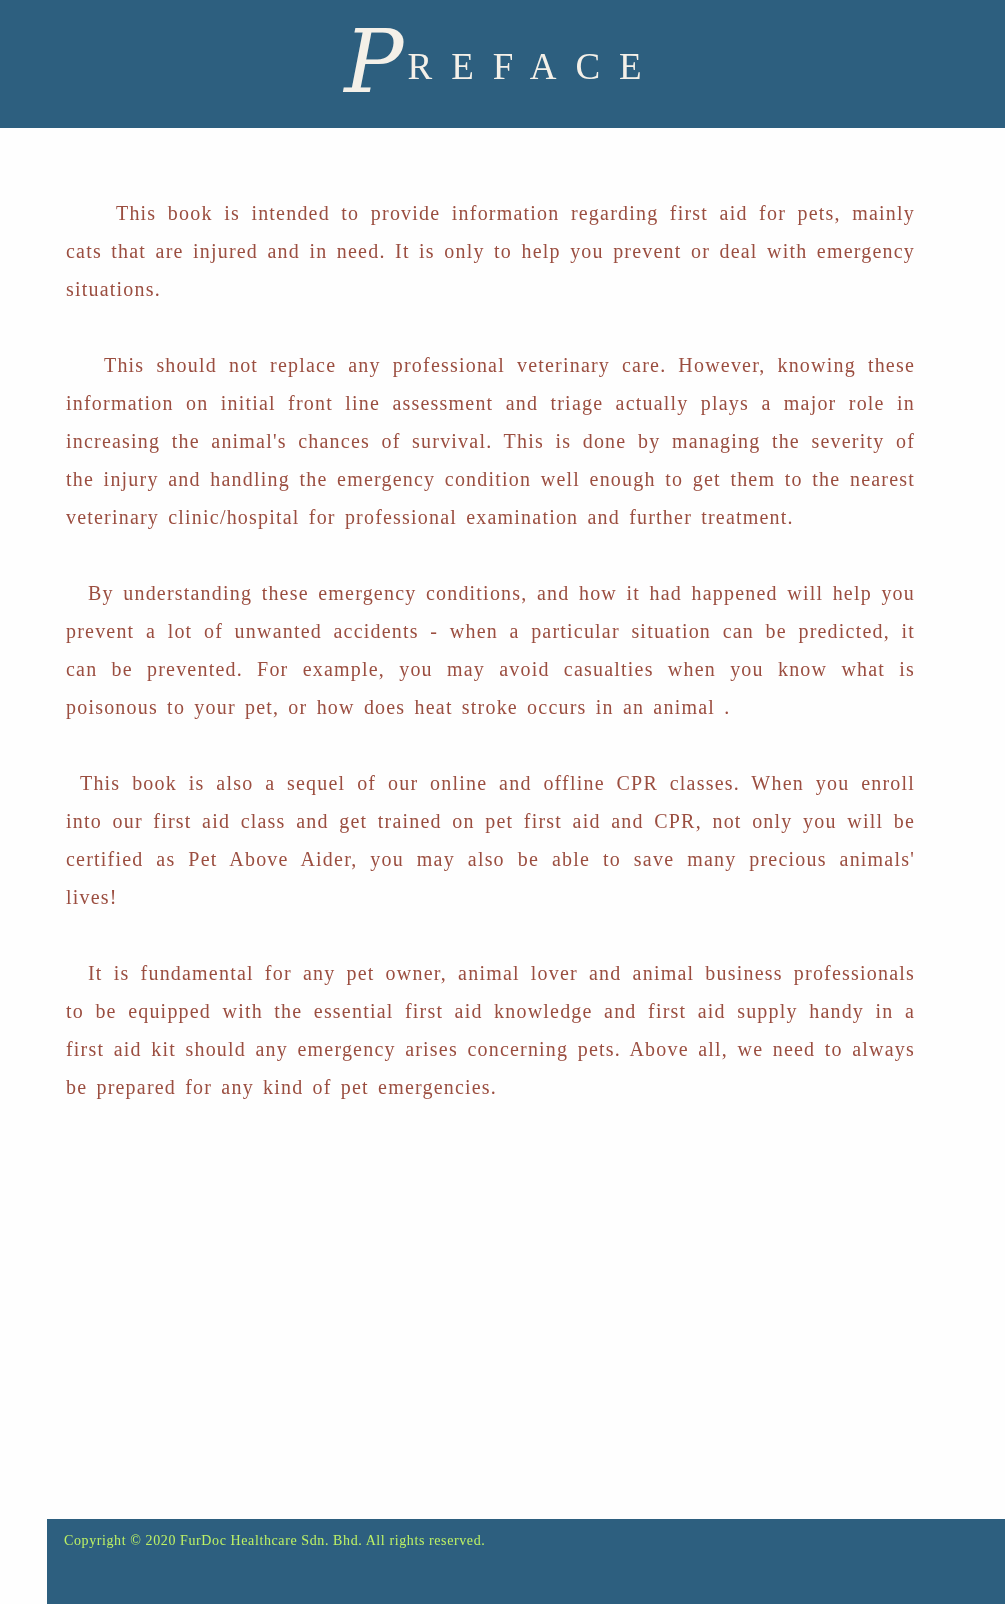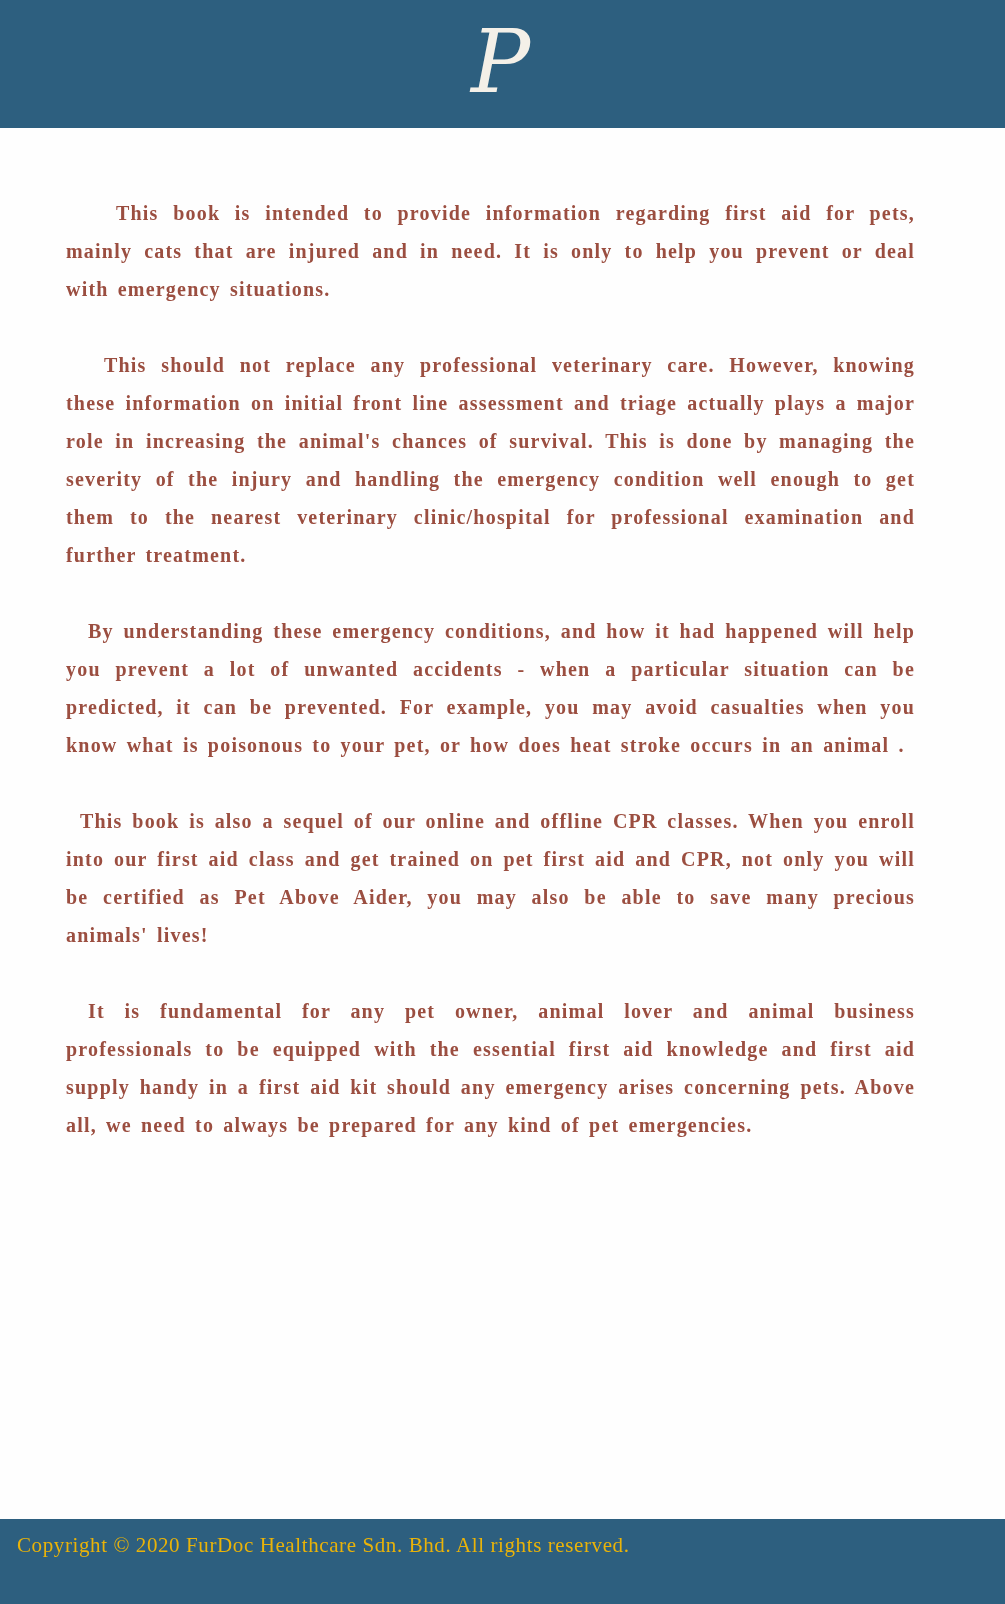--- a/index.html
+++ b/index.html
@@ -54,46 +54,47 @@
     padding: 66px 90px 0 66px;
     color: var(--body-text, #9b4e40);
     font-size: 20px;
     line-height: 38px;
     text-align: justify;
     letter-spacing: 1.2px;
     word-spacing: 3px;
   }
   .para {
     margin: 0 0 38px 0;
-    font-weight: bold;
   }
   .para.indent-xl { text-indent: 50px; }
   .para.indent-lg { text-indent: 38px; }
   .para.indent-md { text-indent: 22px; }
   .para.indent-sm { text-indent: 14px; }
   .footer {
     margin-top: auto;
     height: 85px;
     background: var(--banner, #2d5f7f);
-    color: #eab308;
-    font-size: 21px;
+    color: #bef264;
+    font-size: 14px;
     letter-spacing: 0.6px;
     padding: 14px 0 0 17px;
     box-sizing: border-box;
     flex: 0 0 auto;
+    margin-left: 47px;
   }
 </style>
 </head>
 <body>
 
 <div class="page">
 
   <header class="banner">
     <h1 class="title">
       <span class="initial">P</span>
+      <span class="title-rest">REFACE</span>
     </h1>
   </header>
 
   <main class="content">
     <p class="para indent-xl">This book is intended to provide information regarding first aid for pets, mainly cats that are injured and in need. It is only to help you prevent or deal with emergency situations.</p>
     <p class="para indent-lg">This should not replace any professional veterinary care. However, knowing these information on initial front line assessment and triage actually plays a major role in increasing the animal's chances of survival. This is done by managing the severity of the injury and handling the emergency condition well enough to get them to the nearest veterinary clinic/hospital for professional examination and further treatment.</p>
     <p class="para indent-md">By understanding these emergency conditions, and how it had happened will help you prevent a lot of unwanted accidents - when a particular situation can be predicted, it can be prevented. For example, you may avoid casualties when you know what is poisonous to your pet, or how does heat stroke occurs in an animal .</p>
     <p class="para indent-sm">This book is also a sequel of our online and offline CPR classes. When you enroll into our first aid class and get trained on pet first aid and CPR, not only you will be certified as Pet Above Aider, you may also be able to save many precious animals' lives!</p>
     <p class="para indent-md">It is fundamental for any pet owner, animal lover and animal business professionals to be equipped with the essential first aid knowledge and first aid supply handy in a first aid kit should any emergency arises concerning pets. Above all, we need to always be  prepared for any kind of pet emergencies.</p>
   </main>

